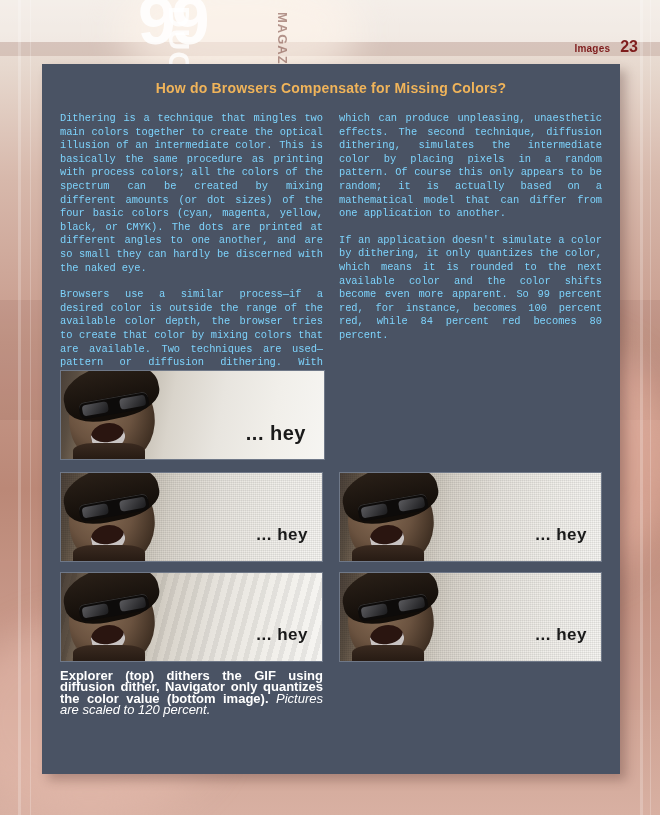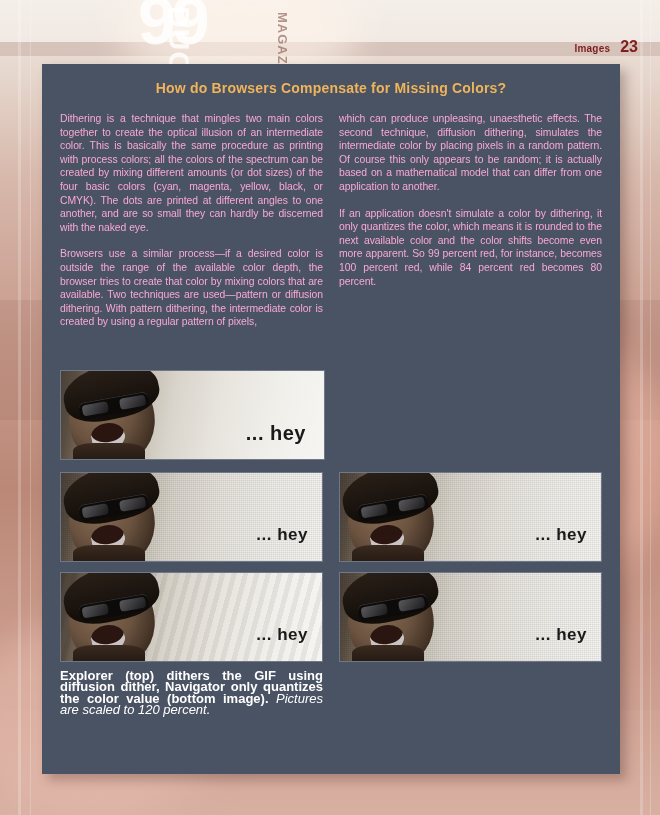--- a/index.html
+++ b/index.html
@@ -133,21 +133,22 @@
     font-weight: bold;
     font-size: 14px;
     letter-spacing: 0.2px;
     margin: 0 0 16px 0;
   }
 
   
   .cols {
     display: flex;
     gap: 16px;
-    color: #f9a8d4;
+    color: #7dd3fc;
+    font-family: Liberation Mono, monospace;
   }
   .col {
     width: 263px;
     font-size: 10.4px;
     line-height: 13.6px;
     text-align: justify;
     letter-spacing: -0.05px;
   }
   .col p { margin: 0 0 13px 0; }
   .col p:last-child { margin-bottom: 0; }

